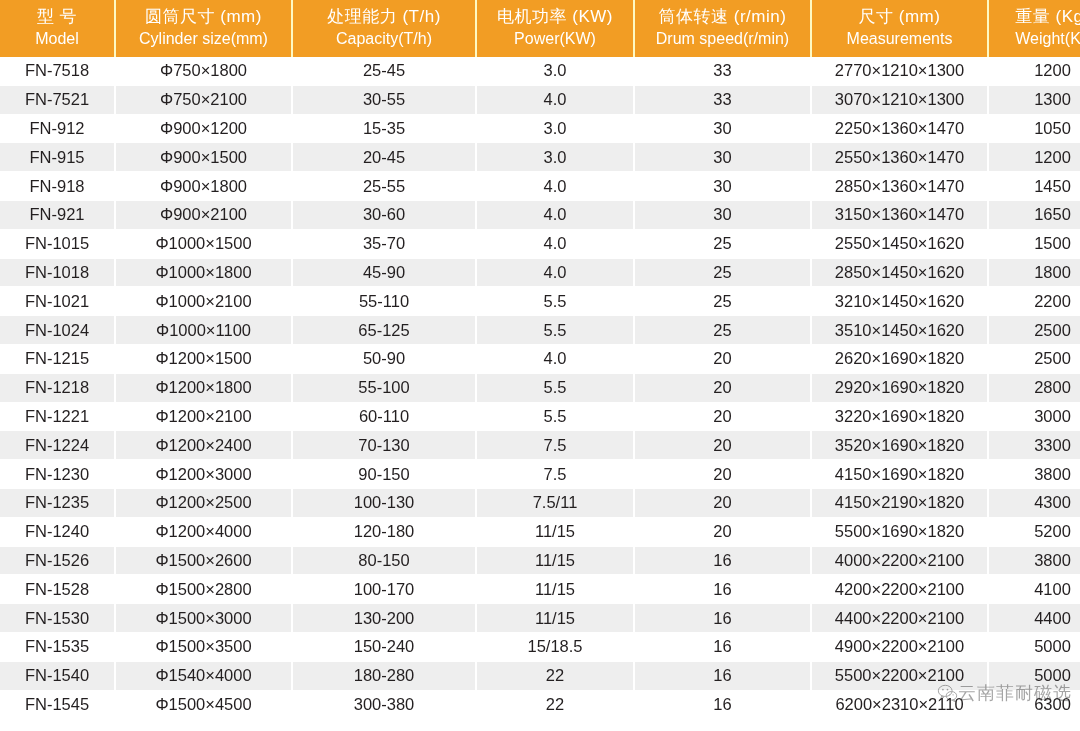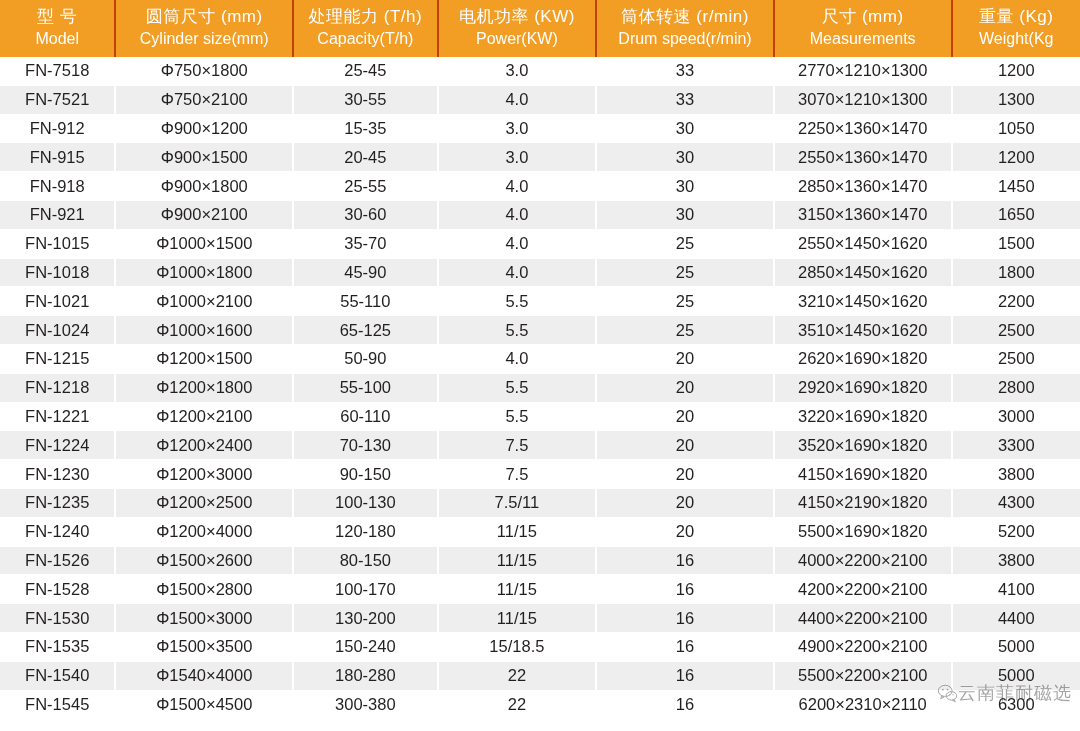--- a/index.html
+++ b/index.html
@@ -33,21 +33,21 @@
   }
   thead th {
     background: #f29d24;
     color: #ffffff;
     padding: 6px 2px 8px 2px;
     height: 54px;
     box-sizing: border-box;
     text-align: center;
     vertical-align: middle;
     font-weight: normal;
-    border-right: 2px solid #c2410c;
+    border-right: 2px solid #fef9c3;
   }
   thead th:last-child {
     border-right: none;
   }
   .hdr-cn {
     display: block;
     font-size: 17px;
     line-height: 22px;
     letter-spacing: 0.5px;
     white-space: nowrap;
@@ -136,21 +136,21 @@
     <thead>
       <tr class="header-row">
         <th class="col-model" style="width:115px">
           <span class="hdr-cn">型 号</span>
           <span class="hdr-en">Model</span>
         </th>
         <th class="col-cylinder" style="width:177px">
           <span class="hdr-cn">圆筒尺寸 (mm)</span>
           <span class="hdr-en">Cylinder size(mm)</span>
         </th>
-        <th class="col-capacity" style="width:144px">
+        <th class="col-capacity" style="width:184px">
           <span class="hdr-cn">处理能力 (T/h)</span>
           <span class="hdr-en">Capacity(T/h)</span>
         </th>
         <th class="col-power" style="width:158px">
           <span class="hdr-cn">电机功率 (KW)</span>
           <span class="hdr-en">Power(KW)</span>
         </th>
         <th class="col-drum" style="width:177px">
           <span class="hdr-cn">筒体转速 (r/min)</span>
           <span class="hdr-en">Drum speed(r/min)</span>
@@ -242,21 +242,21 @@
           <td class="col-model">FN-1021</td>
           <td class="col-cylinder">Φ1000×2100</td>
           <td class="col-capacity">55-110</td>
           <td class="col-power">5.5</td>
           <td class="col-drum">25</td>
           <td class="col-measure">3210×1450×1620</td>
           <td class="col-weight">2200</td>
         </tr>
         <tr class="row-even">
           <td class="col-model">FN-1024</td>
-          <td class="col-cylinder">Φ1000×1600</td>
+          <td class="col-cylinder">Φ1000×1100</td>
           <td class="col-capacity">65-125</td>
           <td class="col-power">5.5</td>
           <td class="col-drum">25</td>
           <td class="col-measure">3510×1450×1620</td>
           <td class="col-weight">2500</td>
         </tr>
         <tr class="row-odd">
           <td class="col-model">FN-1215</td>
           <td class="col-cylinder">Φ1200×1500</td>
           <td class="col-capacity">50-90</td>

